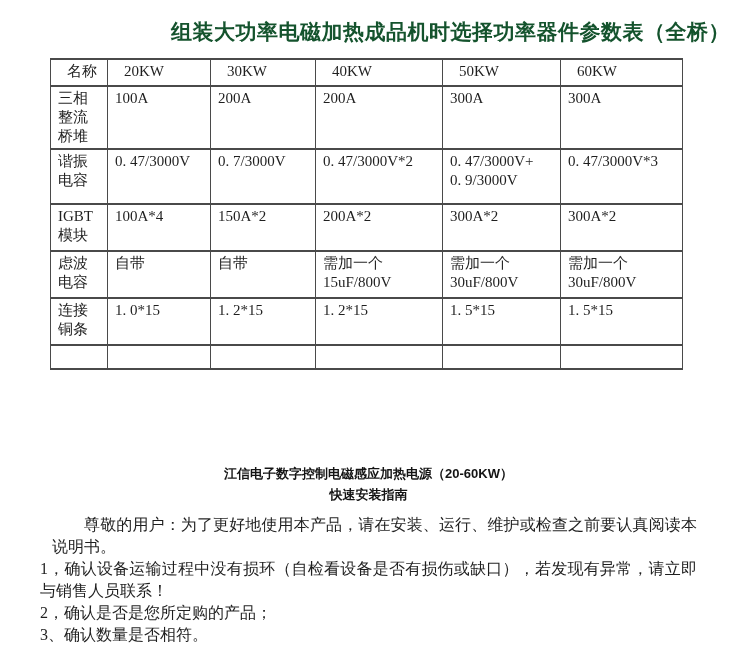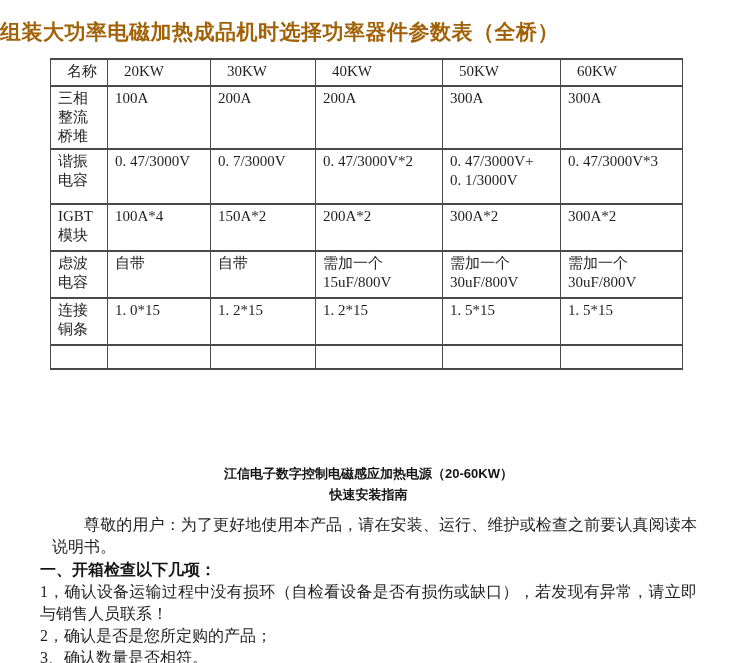--- a/index.html
+++ b/index.html
@@ -14,25 +14,25 @@
     height: 663px;
     background: #ffffff;
     color: #1f1f1f;
     font-family: "Liberation Serif", "DejaVu Serif", serif;
     overflow: hidden;
   }
   
   .doc-title {
     margin: 0;
     padding-top: 17px;
-    text-align: left;
+    text-align: right;
     font-size: 21px;
     line-height: 30px;
     font-weight: bold;
-    color: #a16207;
+    color: #14532d;
     font-family: "Liberation Serif", "DejaVu Serif", serif;
     letter-spacing: 0.5px;
   }
   
   table.params {
     border-collapse: collapse;
     table-layout: fixed;
     margin: 11px 0 0 50px;
     width: 632px;
     font-size: 15px;
@@ -125,21 +125,21 @@
         <td>300A</td>
         <td>300A</td>
       </tr>
       <tr class="h-row2">
         <td>谐振
 电容</td>
         <td>0. 47/3000V</td>
         <td>0. 7/3000V</td>
         <td>0. 47/3000V*2</td>
         <td>0. 47/3000V+
-0. 1/3000V</td>
+0. 9/3000V</td>
         <td>0. 47/3000V*3</td>
       </tr>
       <tr class="h-row3">
         <td>IGBT
 模块</td>
         <td>100A*4</td>
         <td>150A*2</td>
         <td>200A*2</td>
         <td>300A*2</td>
         <td>300A*2</td>
@@ -173,19 +173,18 @@
         <td></td>
         <td></td>
       </tr>
     </tbody>
   </table>
 
   <div class="guide">
     <p class="guide-heading">江信电子数字控制电磁感应加热电源（20-60KW）</p>
     <p class="guide-heading">快速安装指南</p>
     <p class="guide-intro">尊敬的用户：为了更好地使用本产品，请在安装、运行、维护或检查之前要认真阅读本说明书。</p>
-    <p class="guide-section-title">一、开箱检查以下几项：</p>
     <p class="guide-item">1，确认设备运输过程中没有损环（自检看设备是否有损伤或缺口），若发现有异常，请立即与销售人员联系！</p>
     <p class="guide-item">2，确认是否是您所定购的产品；</p>
     <p class="guide-item">3、确认数量是否相符。</p>
   </div>
 
 </div>
 
 </body></html>

